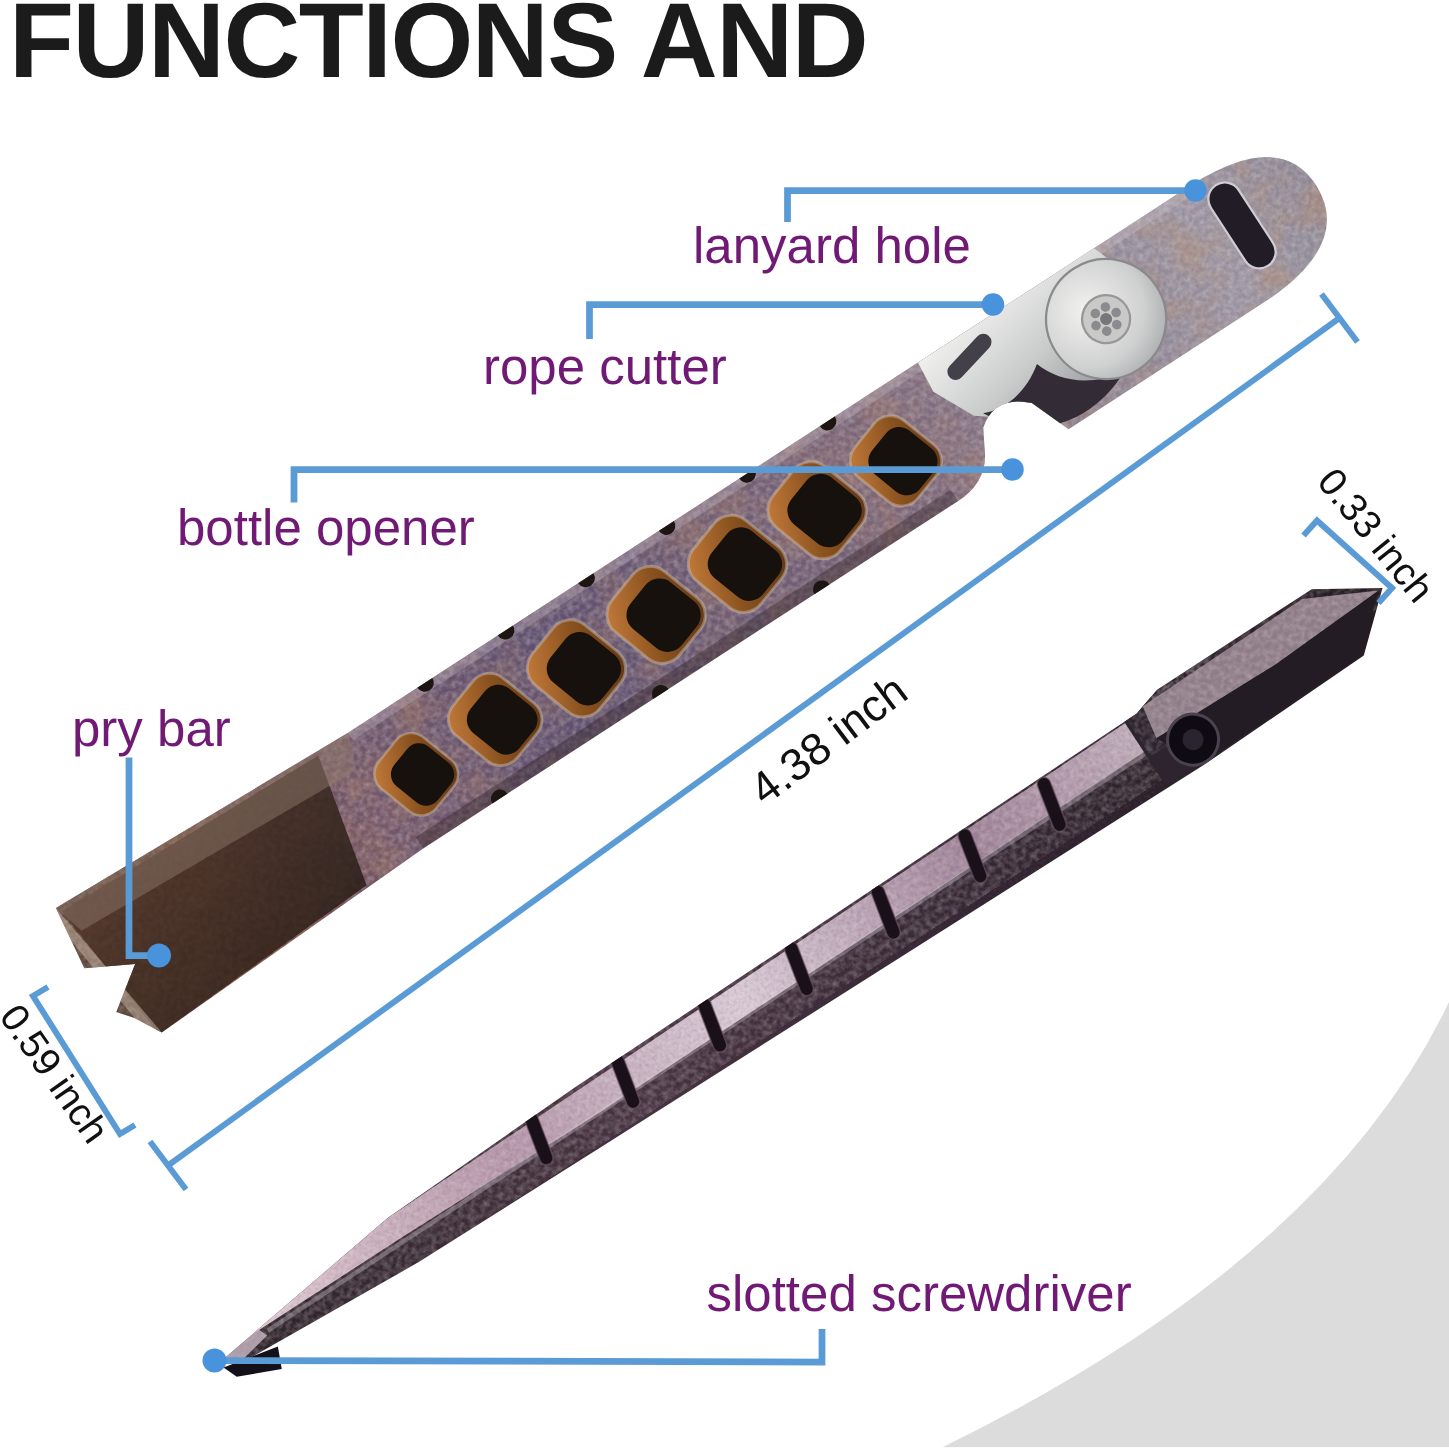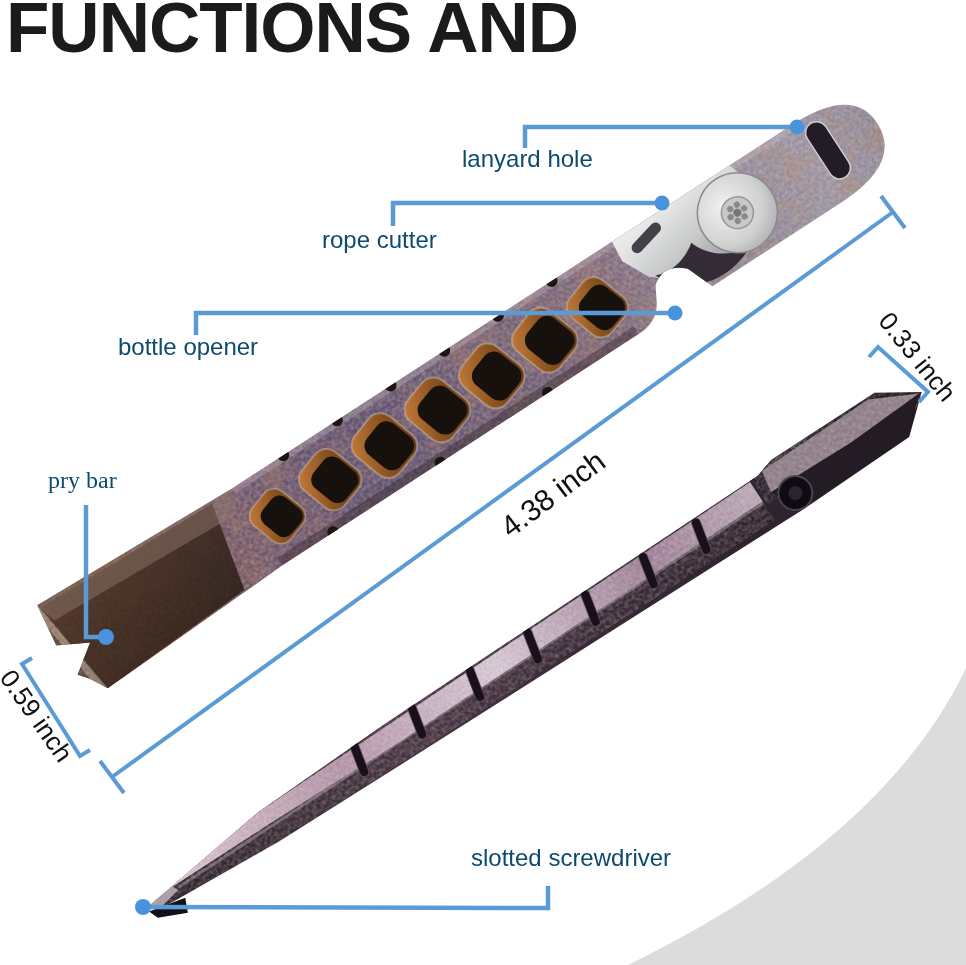--- a/index.html
+++ b/index.html
@@ -1,27 +1,27 @@
 <!DOCTYPE html>
 <html><head>
 <meta charset="utf-8">
 <style>
   html,body{margin:0;padding:0;background:#ffffff;}
   .stage{position:relative;width:966px;height:965px;overflow:hidden;background:#ffffff;
          font-family:"Liberation Sans", sans-serif;}
   .stage svg{position:absolute;left:0;top:0;}
   .title{position:absolute;left:6px;top:-7px;font-size:71px;line-height:69px;font-weight:bold;
          letter-spacing:-1px;color:#1b1b1b;white-space:nowrap;}
-  .callout-label{position:absolute;font-size:24px;color:#0c4a6e;white-space:nowrap;}
+  .callout-label{position:absolute;font-size:34px;color:#701a75;white-space:nowrap;}
   .dim-label{position:absolute;font-size:27px;color:#101010;white-space:nowrap;
              transform-origin:center center;}
   .lbl-lanyard{left:462px;top:145px;}
   .lbl-rope{left:322px;top:226px;}
   .lbl-bottle{left:118px;top:333px;}
-  .lbl-pry{left:48px;top:467px;font-family:Liberation Serif, serif;}
+  .lbl-pry{left:48px;top:467px;}
   .lbl-screw{left:471px;top:844px;}
   .dim-438{left:553px;top:494px;font-size:30px;transform:translate(-50%,-50%) rotate(-37deg);}
   .dim-033{left:917px;top:357px;font-size:26px;transform:translate(-50%,-50%) rotate(51deg);}
   .dim-059{left:36px;top:716px;font-size:26px;transform:translate(-50%,-50%) rotate(55deg);}
 </style>
 </head>
 <body>
 
 <div class="stage">
 

